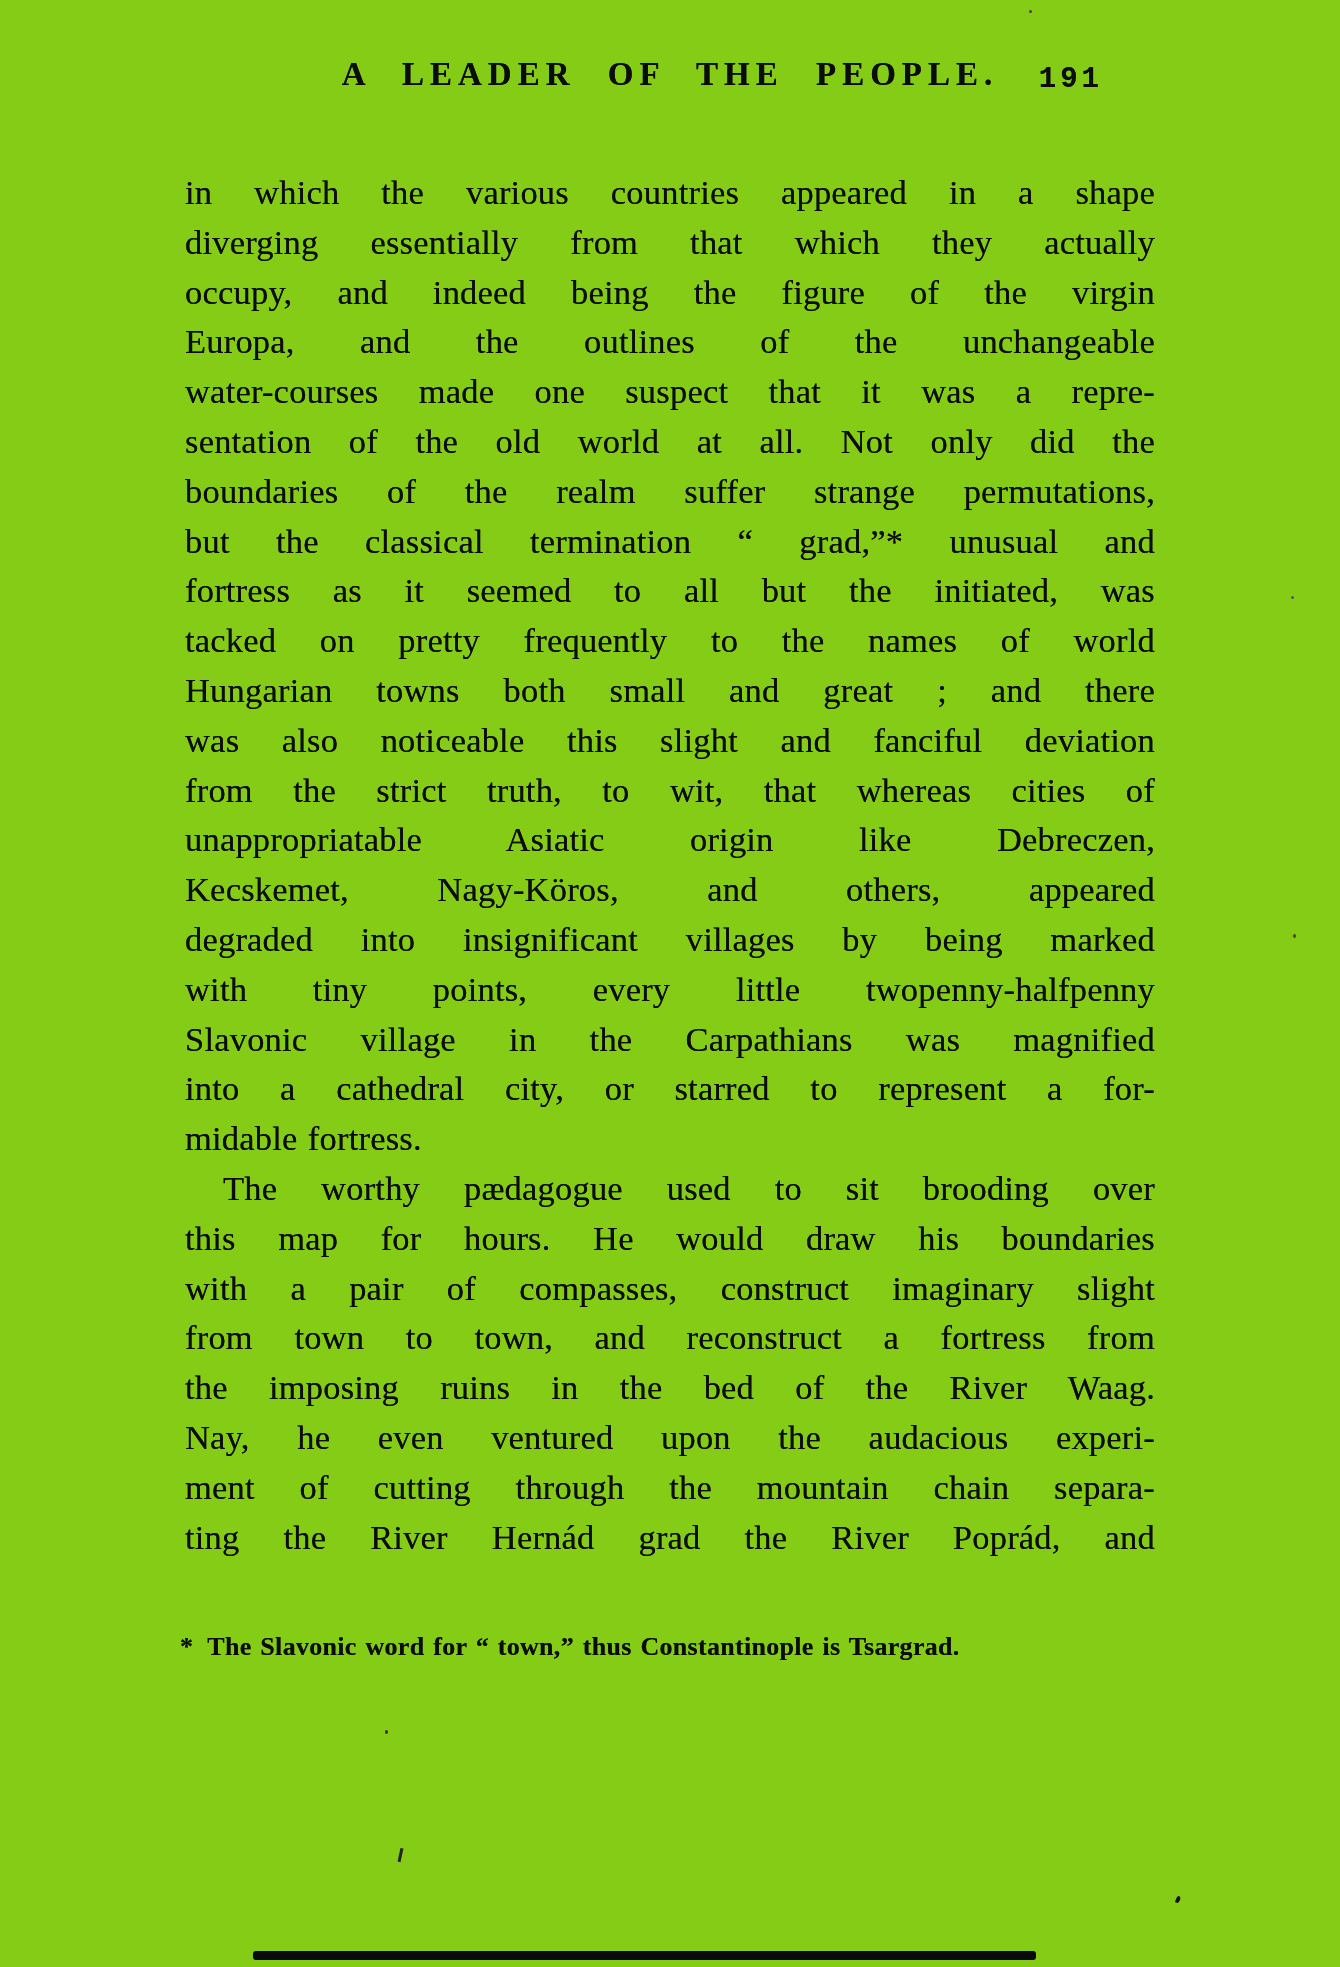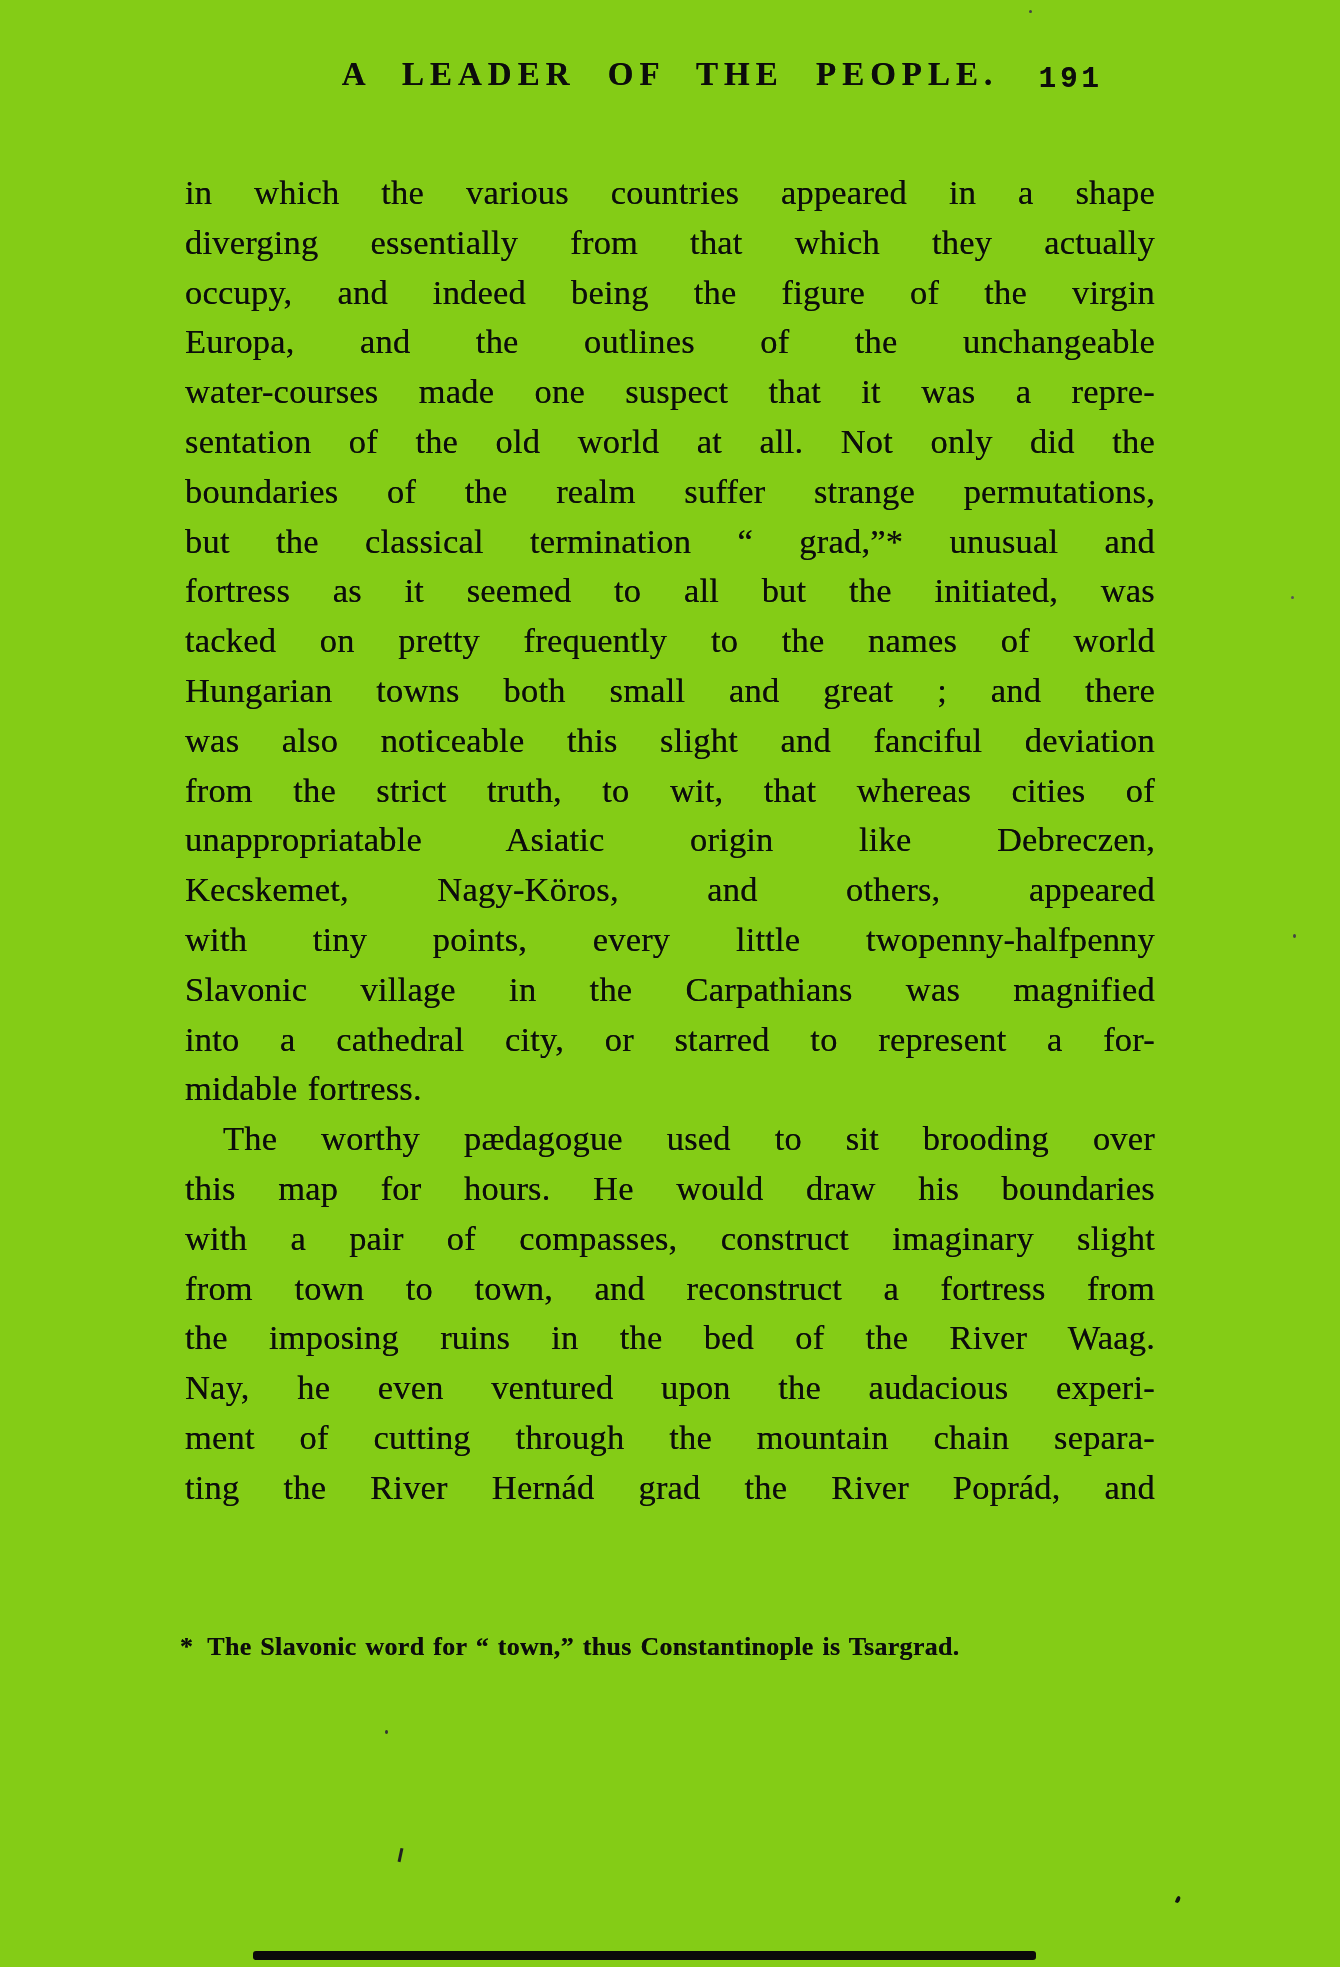--- a/index.html
+++ b/index.html
@@ -109,20 +109,21 @@
         <div class="line">sentation of the old world at all. Not only did the</div>
         <div class="line">boundaries of the realm suffer strange permutations,</div>
         <div class="line">but the classical termination “ grad,”* unusual and</div>
         <div class="line">fortress as it seemed to all but the initiated, was</div>
         <div class="line">tacked on pretty frequently to the names of world</div>
         <div class="line">Hungarian towns both small and great ; and there</div>
         <div class="line">was also noticeable this slight and fanciful deviation</div>
         <div class="line">from the strict truth, to wit, that whereas cities of</div>
         <div class="line">unappropriatable Asiatic origin like Debreczen,</div>
         <div class="line">Kecskemet, Nagy-Köros, and others, appeared</div>
+        <div class="line">degraded into insignificant villages by being marked</div>
         <div class="line">with tiny points, every little twopenny-halfpenny</div>
         <div class="line">Slavonic village in the Carpathians was magnified</div>
         <div class="line">into a cathedral city, or starred to represent a for-</div>
         <div class="line flush">midable fortress.</div>
       </div>
       <div class="paragraph">
         <div class="line indent">The worthy pædagogue used to sit brooding over</div>
         <div class="line">this map for hours. He would draw his boundaries</div>
         <div class="line">with a pair of compasses, construct imaginary slight</div>
         <div class="line">from town to town, and reconstruct a fortress from</div>

